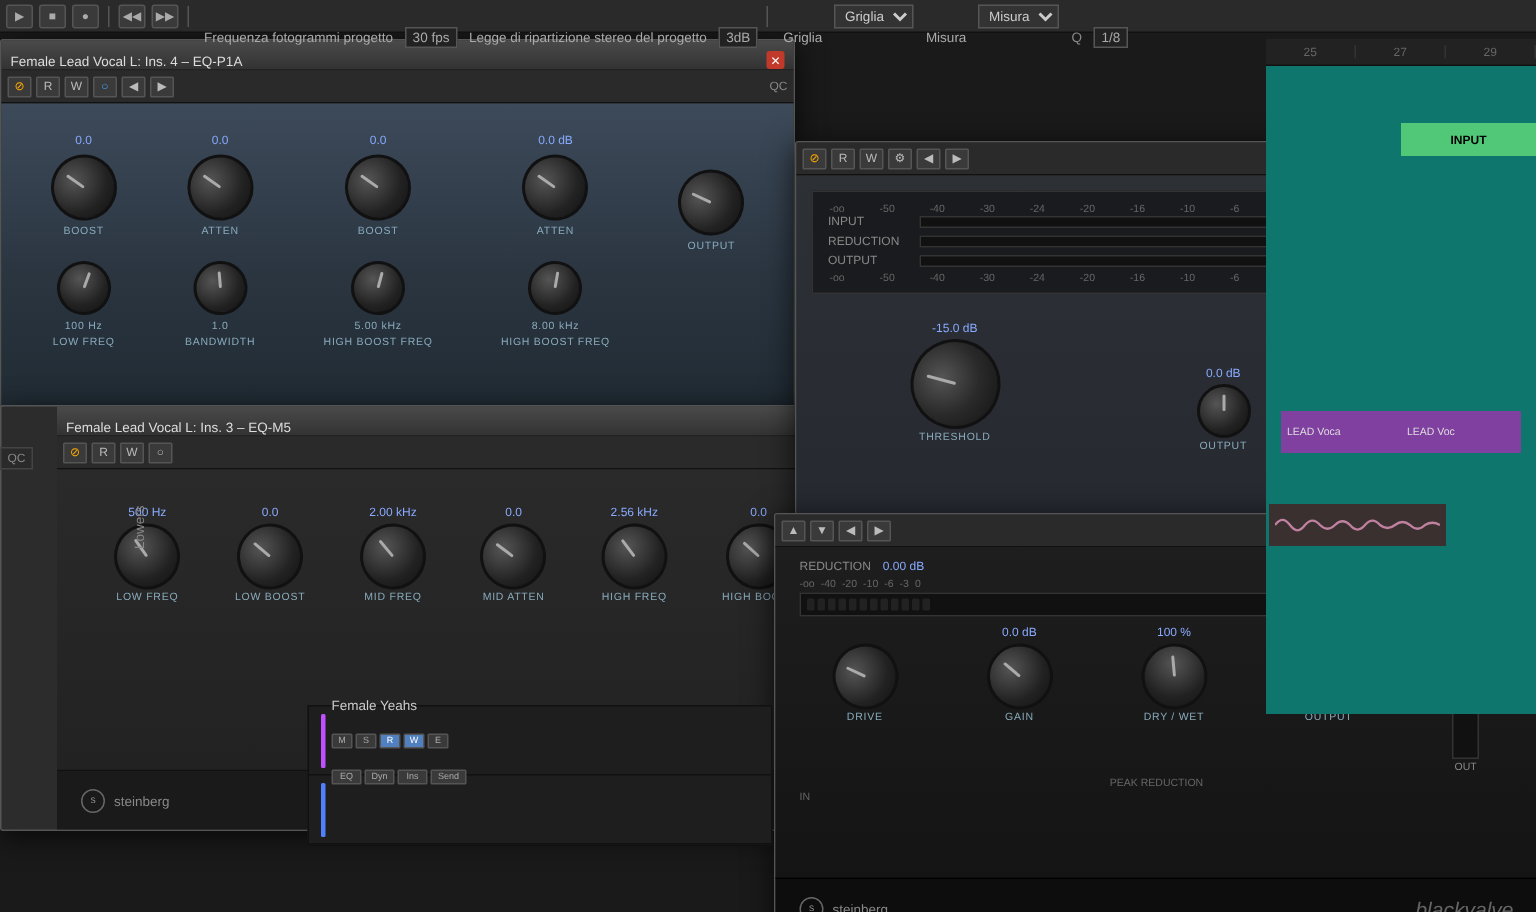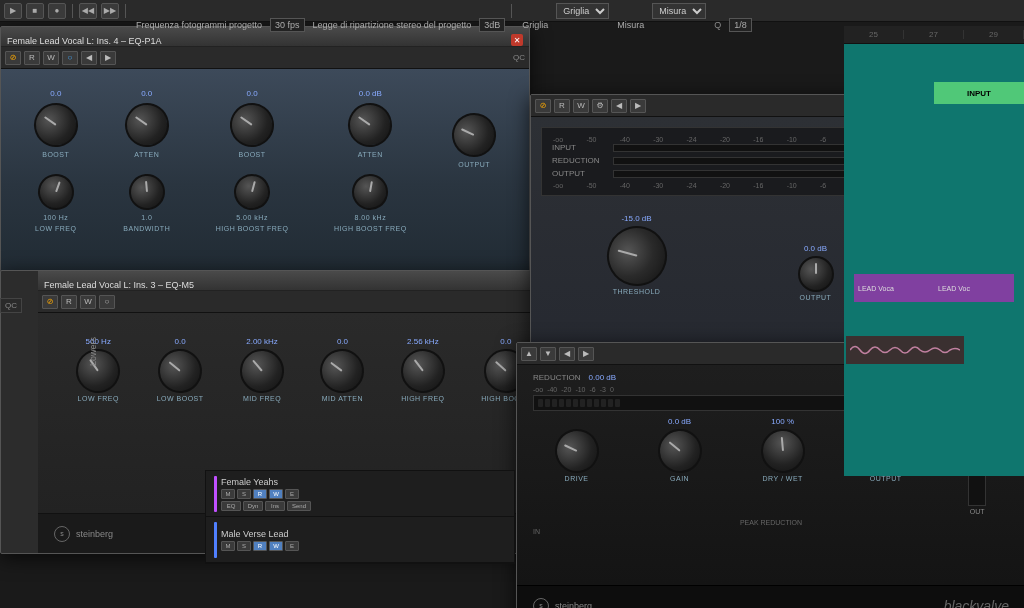--- a/index.html
+++ b/index.html
@@ -312,21 +312,21 @@
       gap: 4px;
     }
     .track-color-bar {
       width: 3px;
       height: 36px;
       border-radius: 1px;
     }
     .track-controls {
       display: flex;
       flex-direction: column;
-      gap: 2px;
+      gap: 14px;
       flex: 1;
     }
     .track-name {
       font-size: 9px;
       color: #ccc;
     }
     .track-buttons {
       display: flex;
       gap: 2px;
     }
@@ -771,30 +771,20 @@
         <div class="track-btn-small" style="width:20px">EQ</div>
         <div class="track-btn-small" style="width:20px">Dyn</div>
         <div class="track-btn-small" style="width:20px">Ins</div>
         <div class="track-btn-small" style="width:24px">Send</div>
       </div>
     </div>
   </div>
 
   <div class="track-item">
     <div class="track-color-bar" style="background:#5080ff;"></div>
-    <div class="track-controls">
-      <div class="track-name">Male Verse Lead</div>
-      <div class="track-buttons">
-        <div class="track-btn-small">M</div>
-        <div class="track-btn-small">S</div>
-        <div class="track-btn-small active">R</div>
-        <div class="track-btn-small active">W</div>
-        <div class="track-btn-small">E</div>
-      </div>
-    </div>
   </div>
 
 
 </div>
 
 <div style="position:absolute;top:298px;left:0px;font-size:8px;color:#888;padding:2px 4px;background:#2a2a2a;border:1px solid #444;">QC</div>
 
 <div style="position:absolute;top:337px;left:88px;font-size:9px;color:#888;writing-mode:vertical-lr;transform:rotate(180deg);">Lowers</div>
 
 </body></html>

